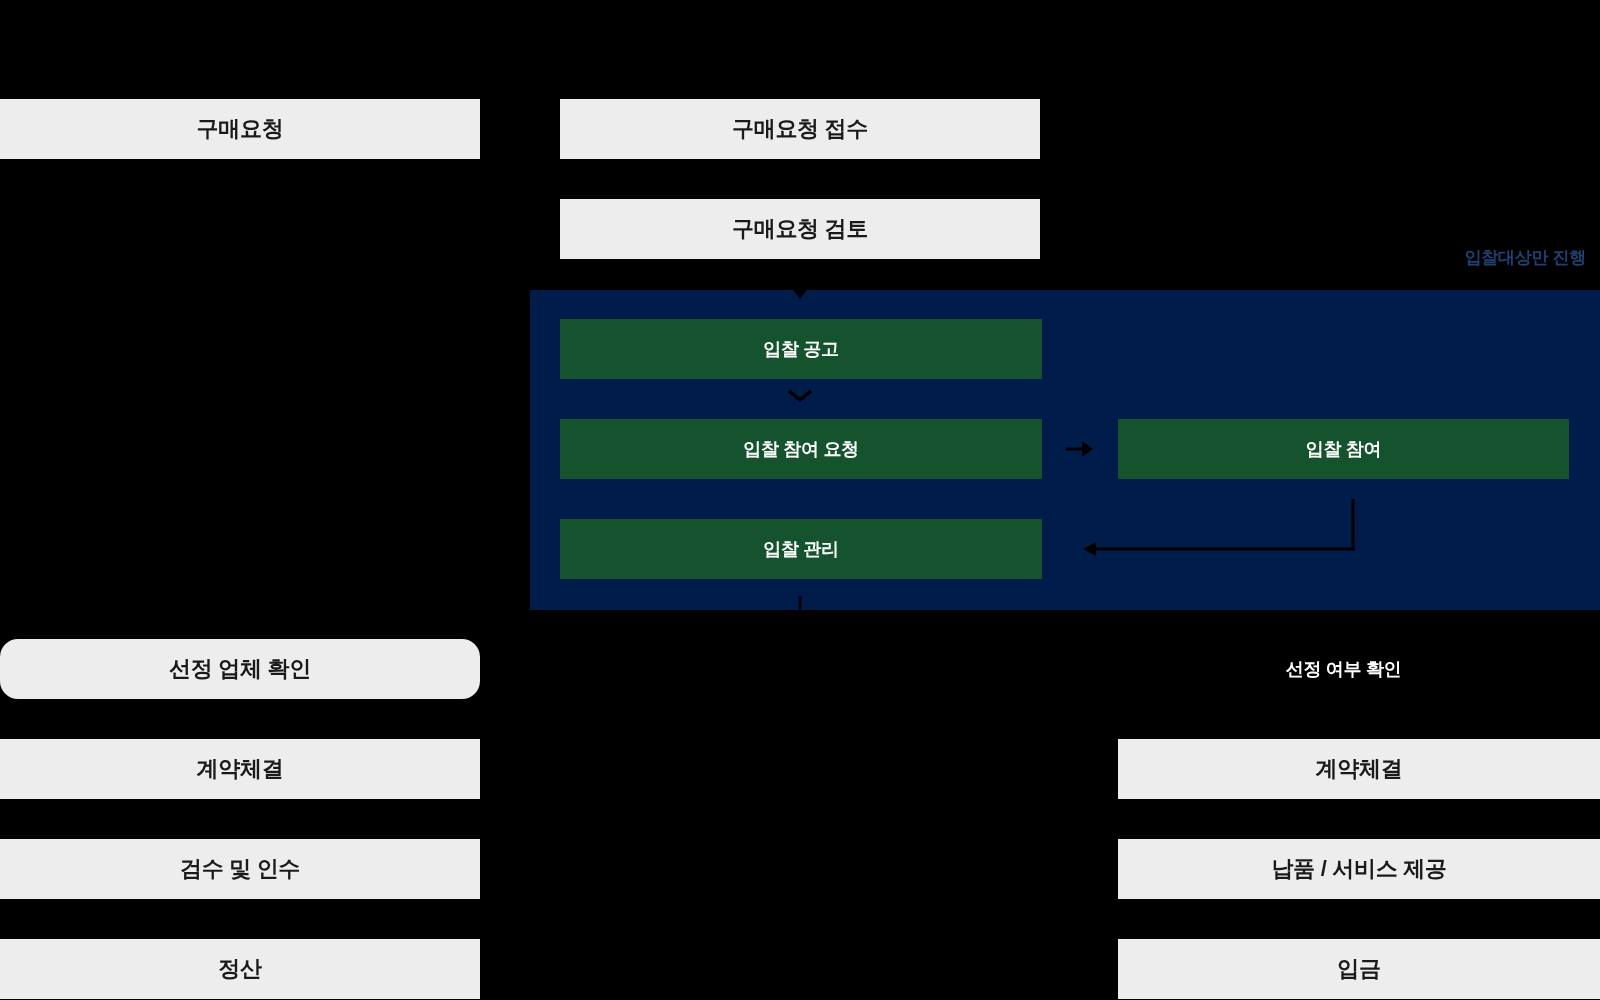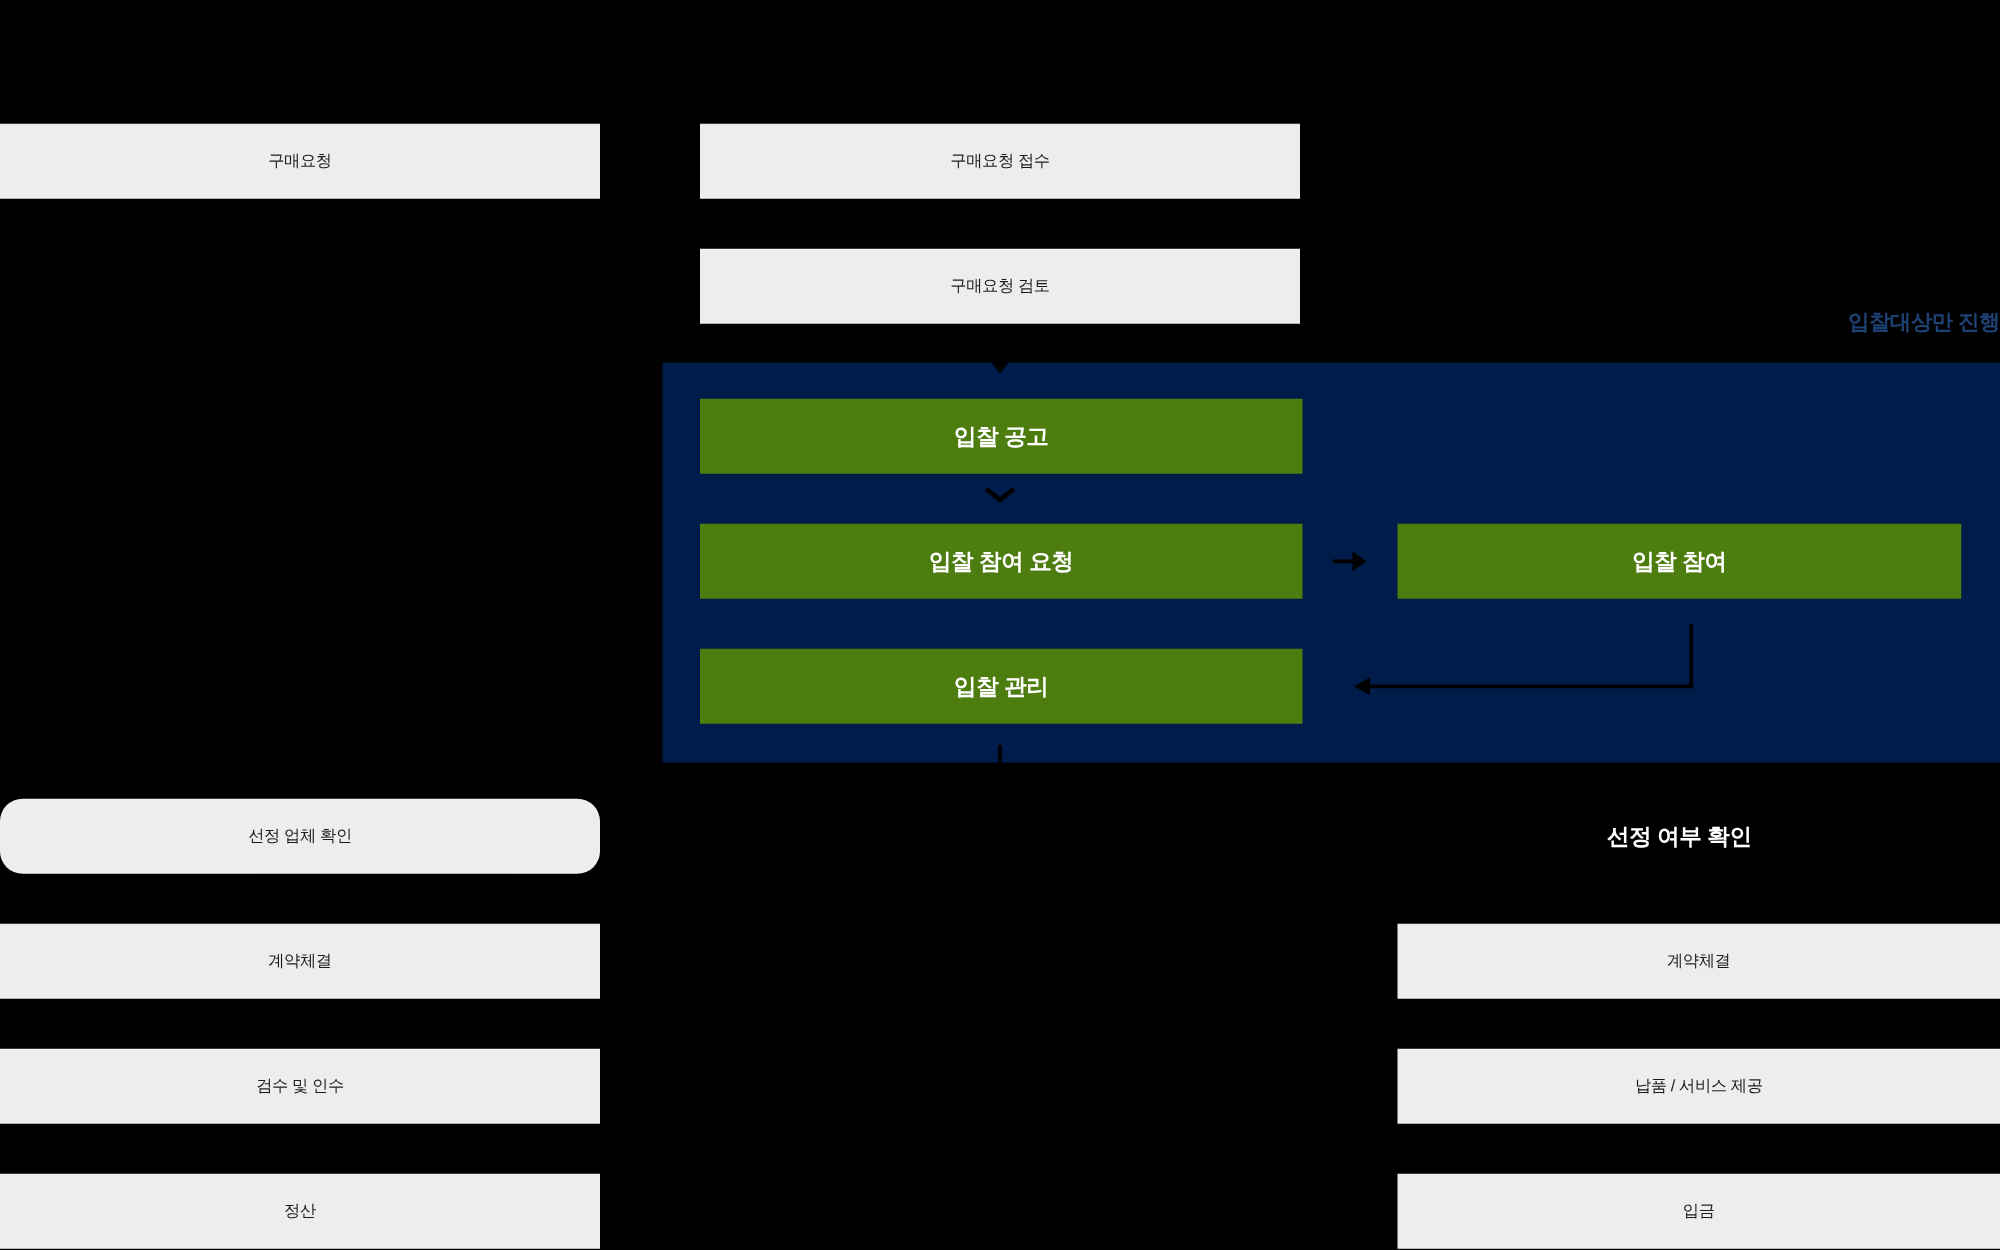--- a/index.html
+++ b/index.html
@@ -11,40 +11,40 @@
     font-family:"Liberation Sans","DejaVu Sans",sans-serif;
   }
   .band{
     position:absolute;
     left:530px;top:290px;width:1070px;height:320px;
     background:#001C4A;
   }
   .gbox{
     position:absolute;height:60px;
     background:#EDEDED;color:#1A1A1A;
-    font-size:13px;font-weight:400;
+    font-size:22px;font-weight:700;
     display:flex;align-items:center;justify-content:center;
     letter-spacing:-0.3px;
   }
   .nbox{
     position:absolute;height:60px;
-    background:#4d7c0f;color:#FFFFFF;
+    background:#14532d;color:#FFFFFF;
     font-size:18px;font-weight:700;
     display:flex;align-items:center;justify-content:center;
     letter-spacing:-0.3px;
   }
   .wlabel{
     position:absolute;height:60px;
     color:#FFFFFF;background:transparent;
     font-size:18px;font-weight:700;
     display:flex;align-items:center;justify-content:center;
     letter-spacing:-0.3px;
   }
   .annotation{
-    position:absolute;top:246px;right:0;
+    position:absolute;top:246px;right:14px;
     color:#1D4173;font-size:17px;font-weight:700;
     letter-spacing:-0.3px;white-space:nowrap;
   }
   .arrow-svg{position:absolute;display:block;}
   
   .col-left{left:0;width:480px;}
   .col-mid{left:560px;width:480px;}
   .col-mid-n{left:560px;width:482px;}
   .col-right{left:1118px;width:482px;}
   .col-right-n{left:1118px;width:451px;}

